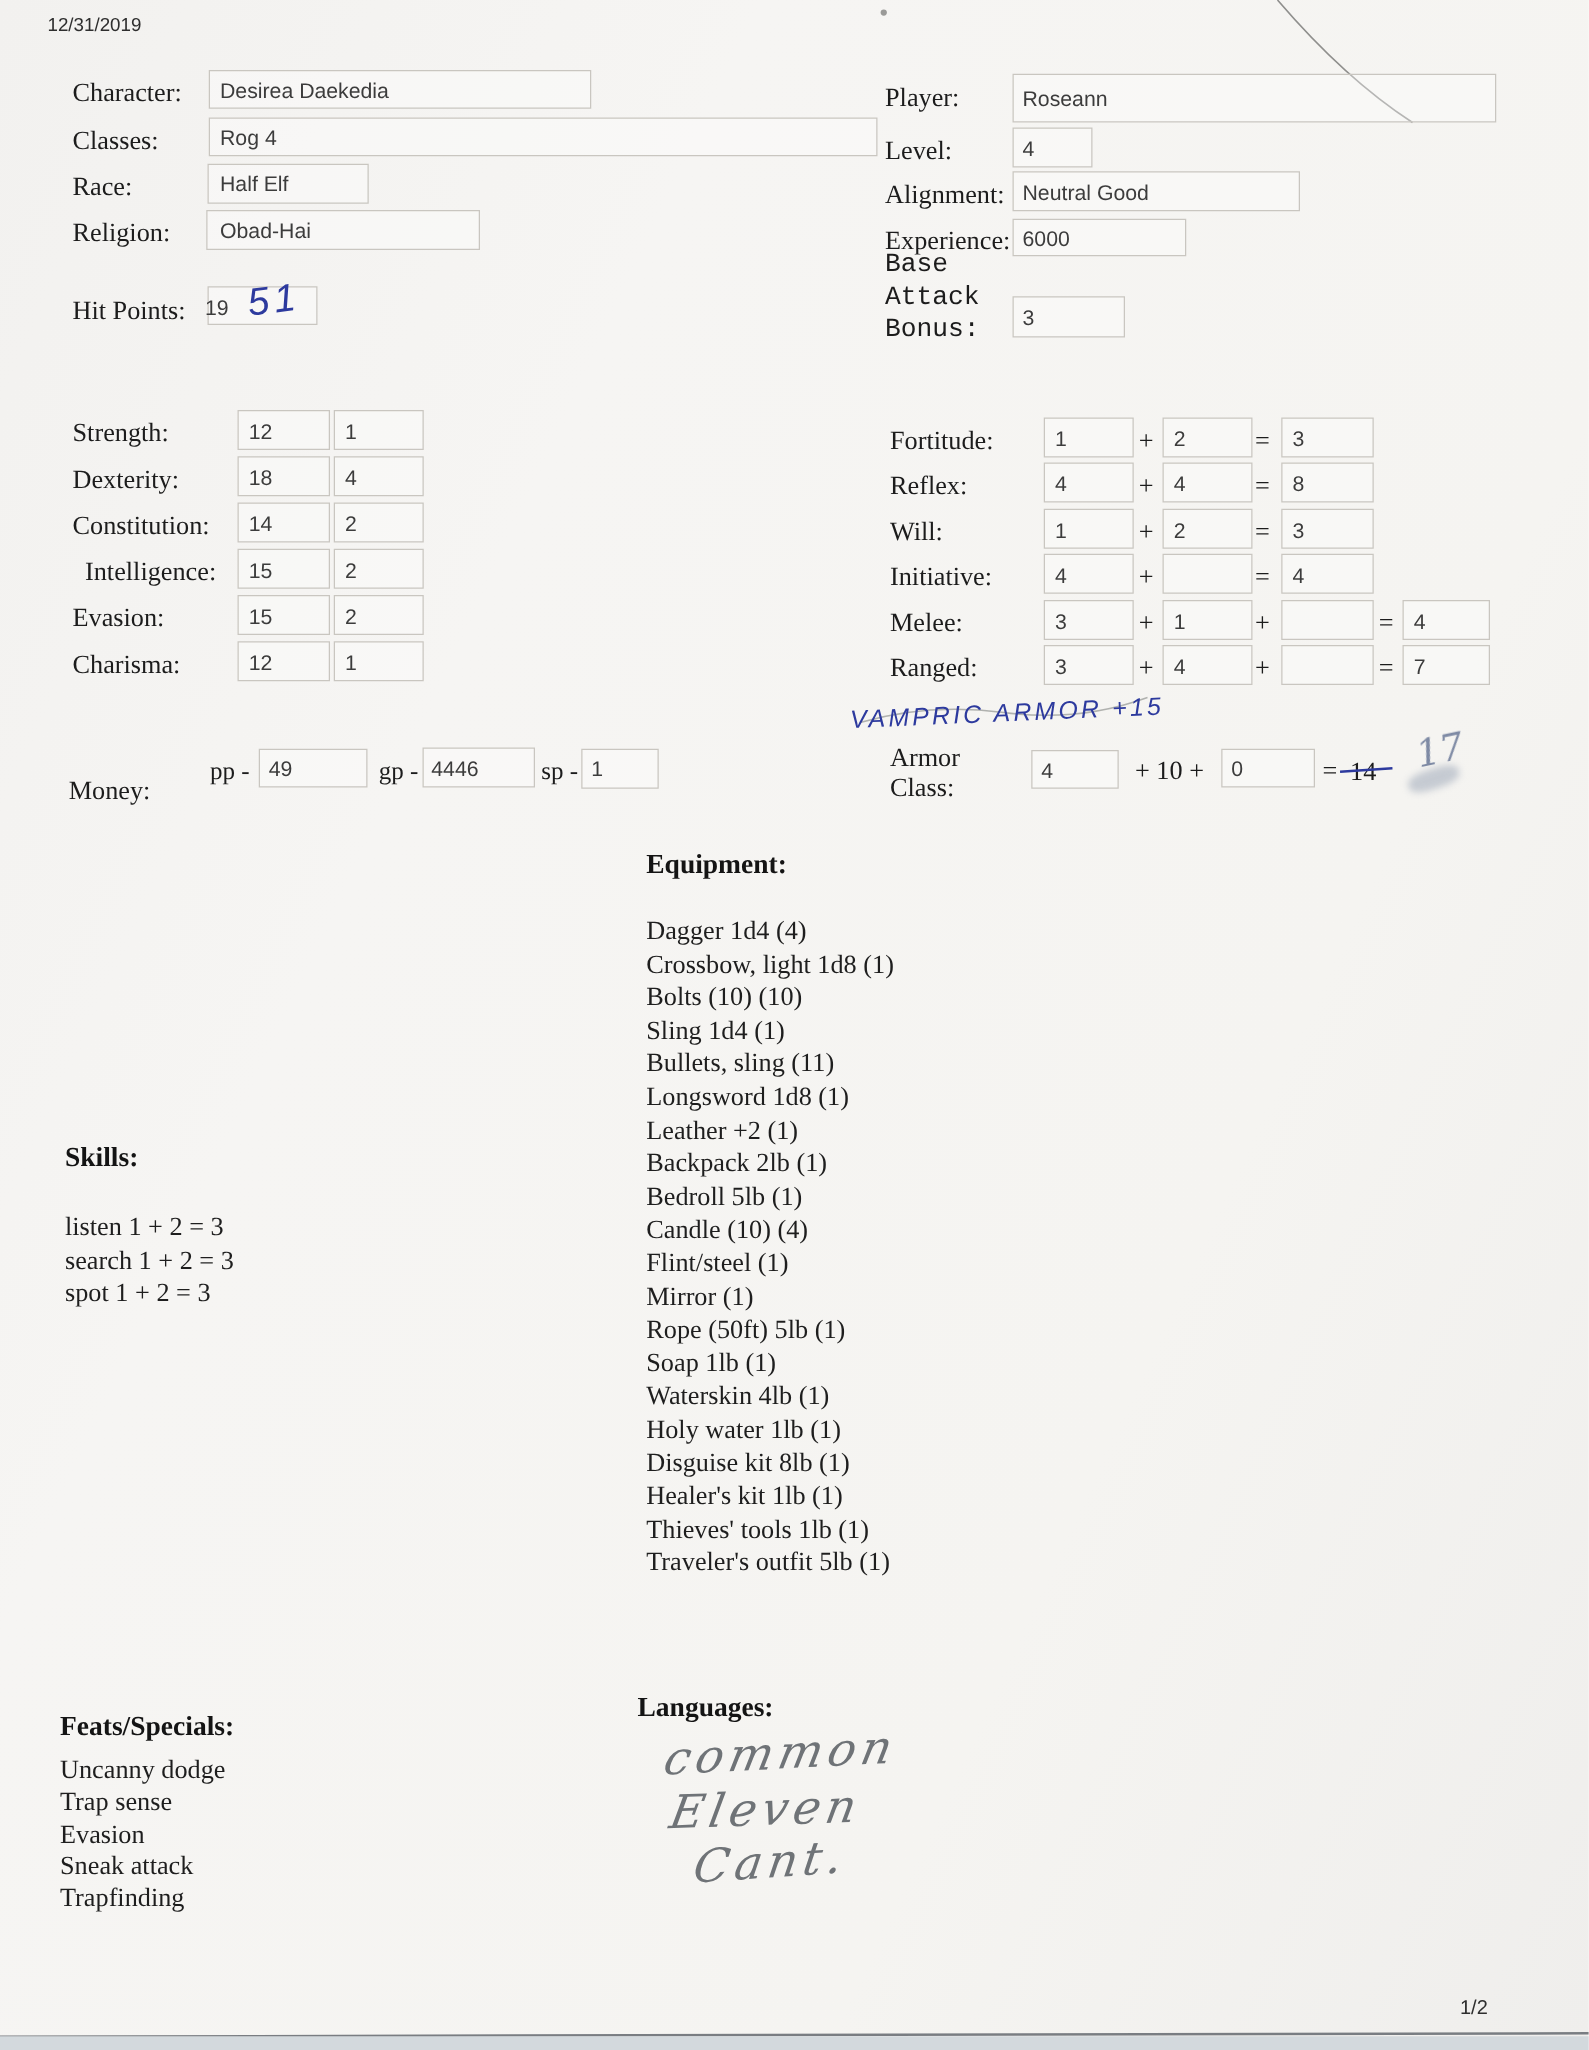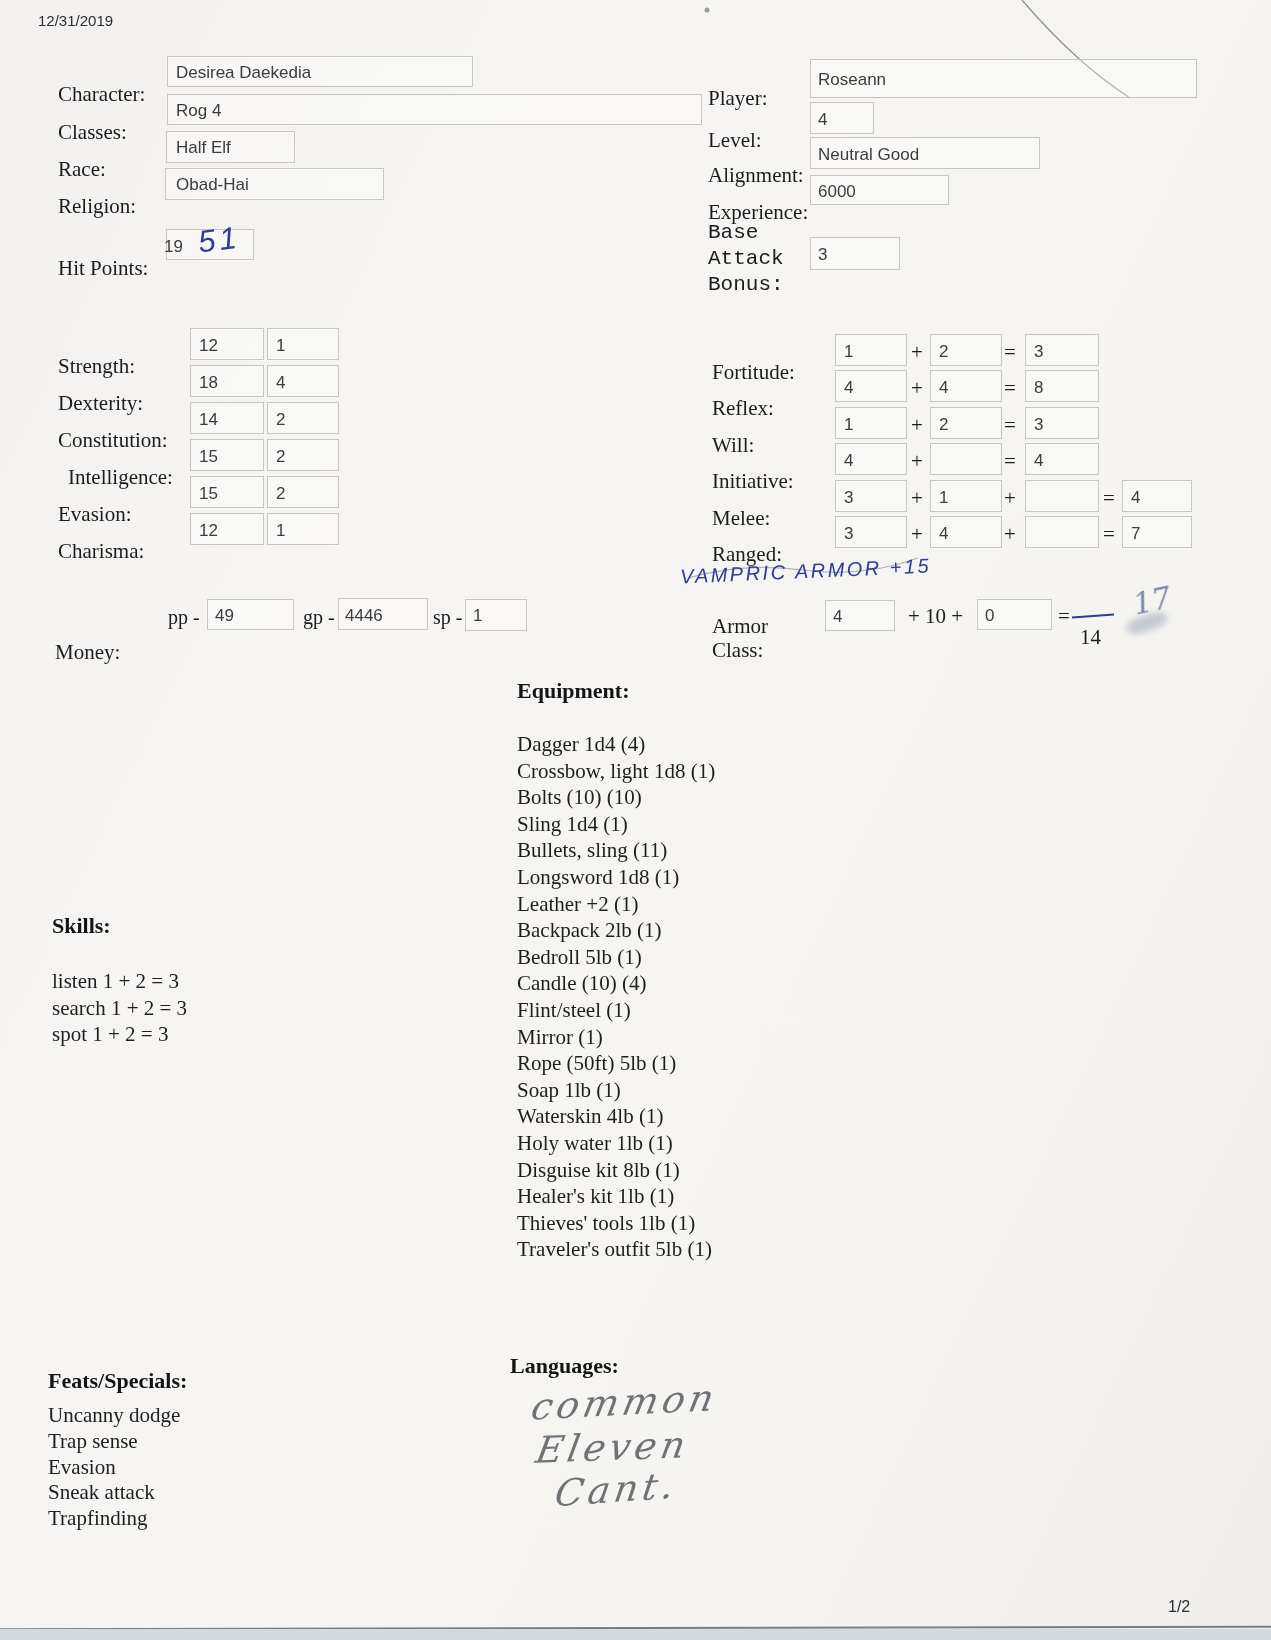--- a/index.html
+++ b/index.html
@@ -2,21 +2,21 @@
 <html><head>
 <meta charset="utf-8">
 <style>
   html,body{margin:0;padding:0;}
   body{
     width:1271px;height:1640px;position:relative;overflow:hidden;
     background:linear-gradient(115deg,#f2f1ef 0%,#f6f5f3 30%,#f5f4f1 70%,#efeeec 100%);
     font-family:"Liberation Serif",serif;color:#1f1f1f;
   }
   .abs{position:absolute;}
-  .lbl{position:absolute;font-size:21px;color:#1c1c1c;white-space:nowrap;margin-top:20px;}
+  .lbl{position:absolute;font-size:21px;color:#1c1c1c;white-space:nowrap;}
   .lbl-sm{position:absolute;font-size:20px;color:#1c1c1c;white-space:nowrap;}
   .pre{white-space:pre-line;line-height:26px;}
   .box{position:absolute;border:1px solid #c9c6c0;background:rgba(255,255,255,0.35);}
   .val{position:absolute;font-family:"Liberation Sans",sans-serif;font-size:17px;color:#3c3c3c;white-space:nowrap;}
   .op{position:absolute;font-size:21px;color:#1c1c1c;}
   .item{font-size:21px;color:#1e1e1e;white-space:nowrap;}
   .title{position:absolute;font-size:22px;font-weight:bold;color:#141414;white-space:nowrap;}
   .meta{position:absolute;font-family:"Liberation Sans",sans-serif;font-size:15px;color:#2e2e2e;}
   .hw-blue{position:absolute;font-family:"Liberation Sans",sans-serif;font-style:italic;color:#2d3a9e;white-space:nowrap;}
   .hw-pencil{position:absolute;font-family:"DejaVu Serif",serif;font-style:italic;color:#6f7377;

